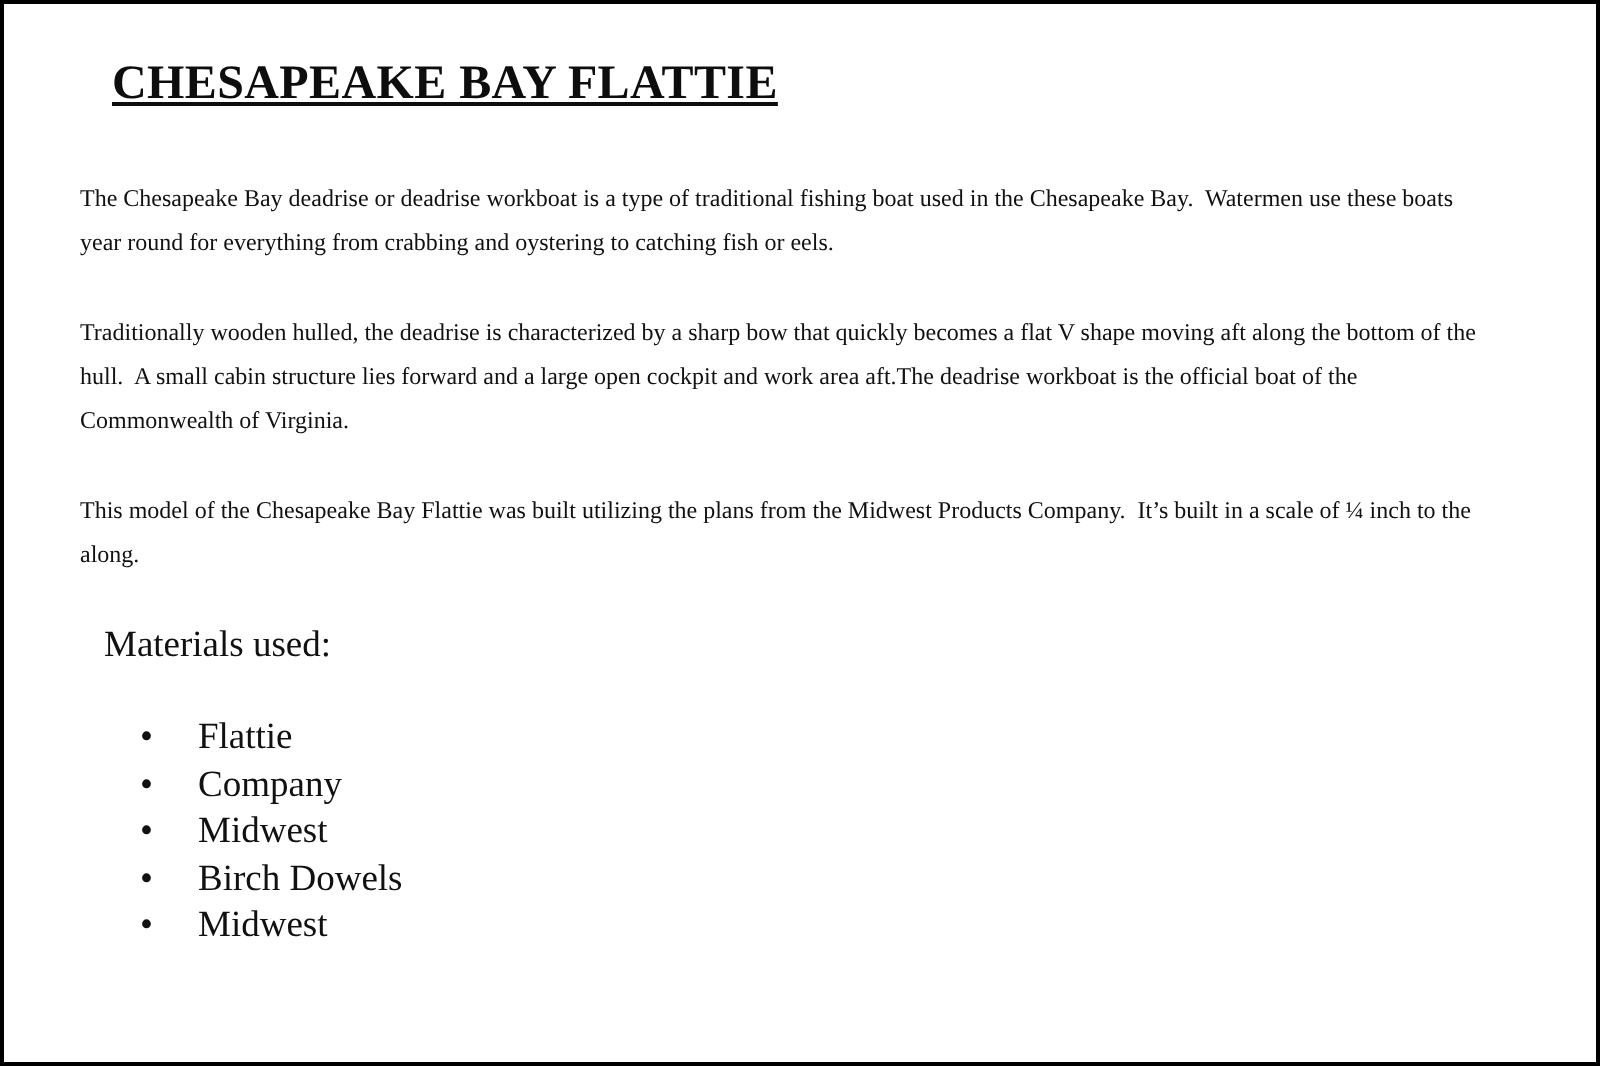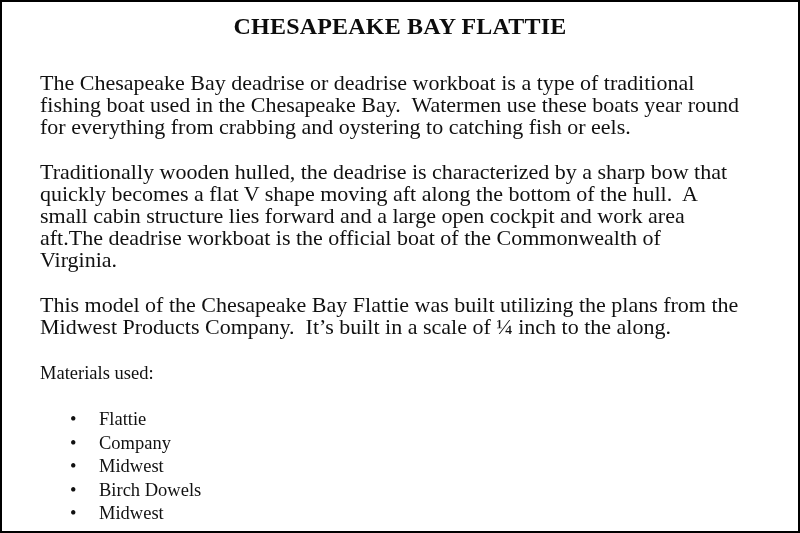--- a/index.html
+++ b/index.html
@@ -14,40 +14,41 @@
     border: 2px solid #000000;
     background: #ffffff;
     overflow: hidden;
     font-family: "Liberation Serif", serif;
     color: #111111;
   }
   .content {
     padding: 10px 38px 0 38px;
   }
   .title {
-    margin: 0;
+    margin: 16px;
     font-size: 24px;
     line-height: 28px;
     font-weight: bold;
-    text-align: center;
+    text-align: left;
     letter-spacing: 0.2px;
     color: #0d0d0d;
+    text-decoration: underline;
   }
   .body-para {
     margin: 23px 0 0 0;
-    font-size: 22px;
+    font-size: 12px;
     line-height: 22px;
     max-width: 700px;
     white-space: pre-wrap;
   }
   .body-para.first {
     margin-top: 32px;
   }
   .materials-label {
-    margin: 24px 0 0 0;
+    margin: 24px 0 0 12px;
     font-size: 18.5px;
     line-height: 22px;
   }
   .materials-list {
     margin: 24px 0 0 0;
     padding: 0;
     list-style: none;
   }
   .material-item {
     position: relative;

